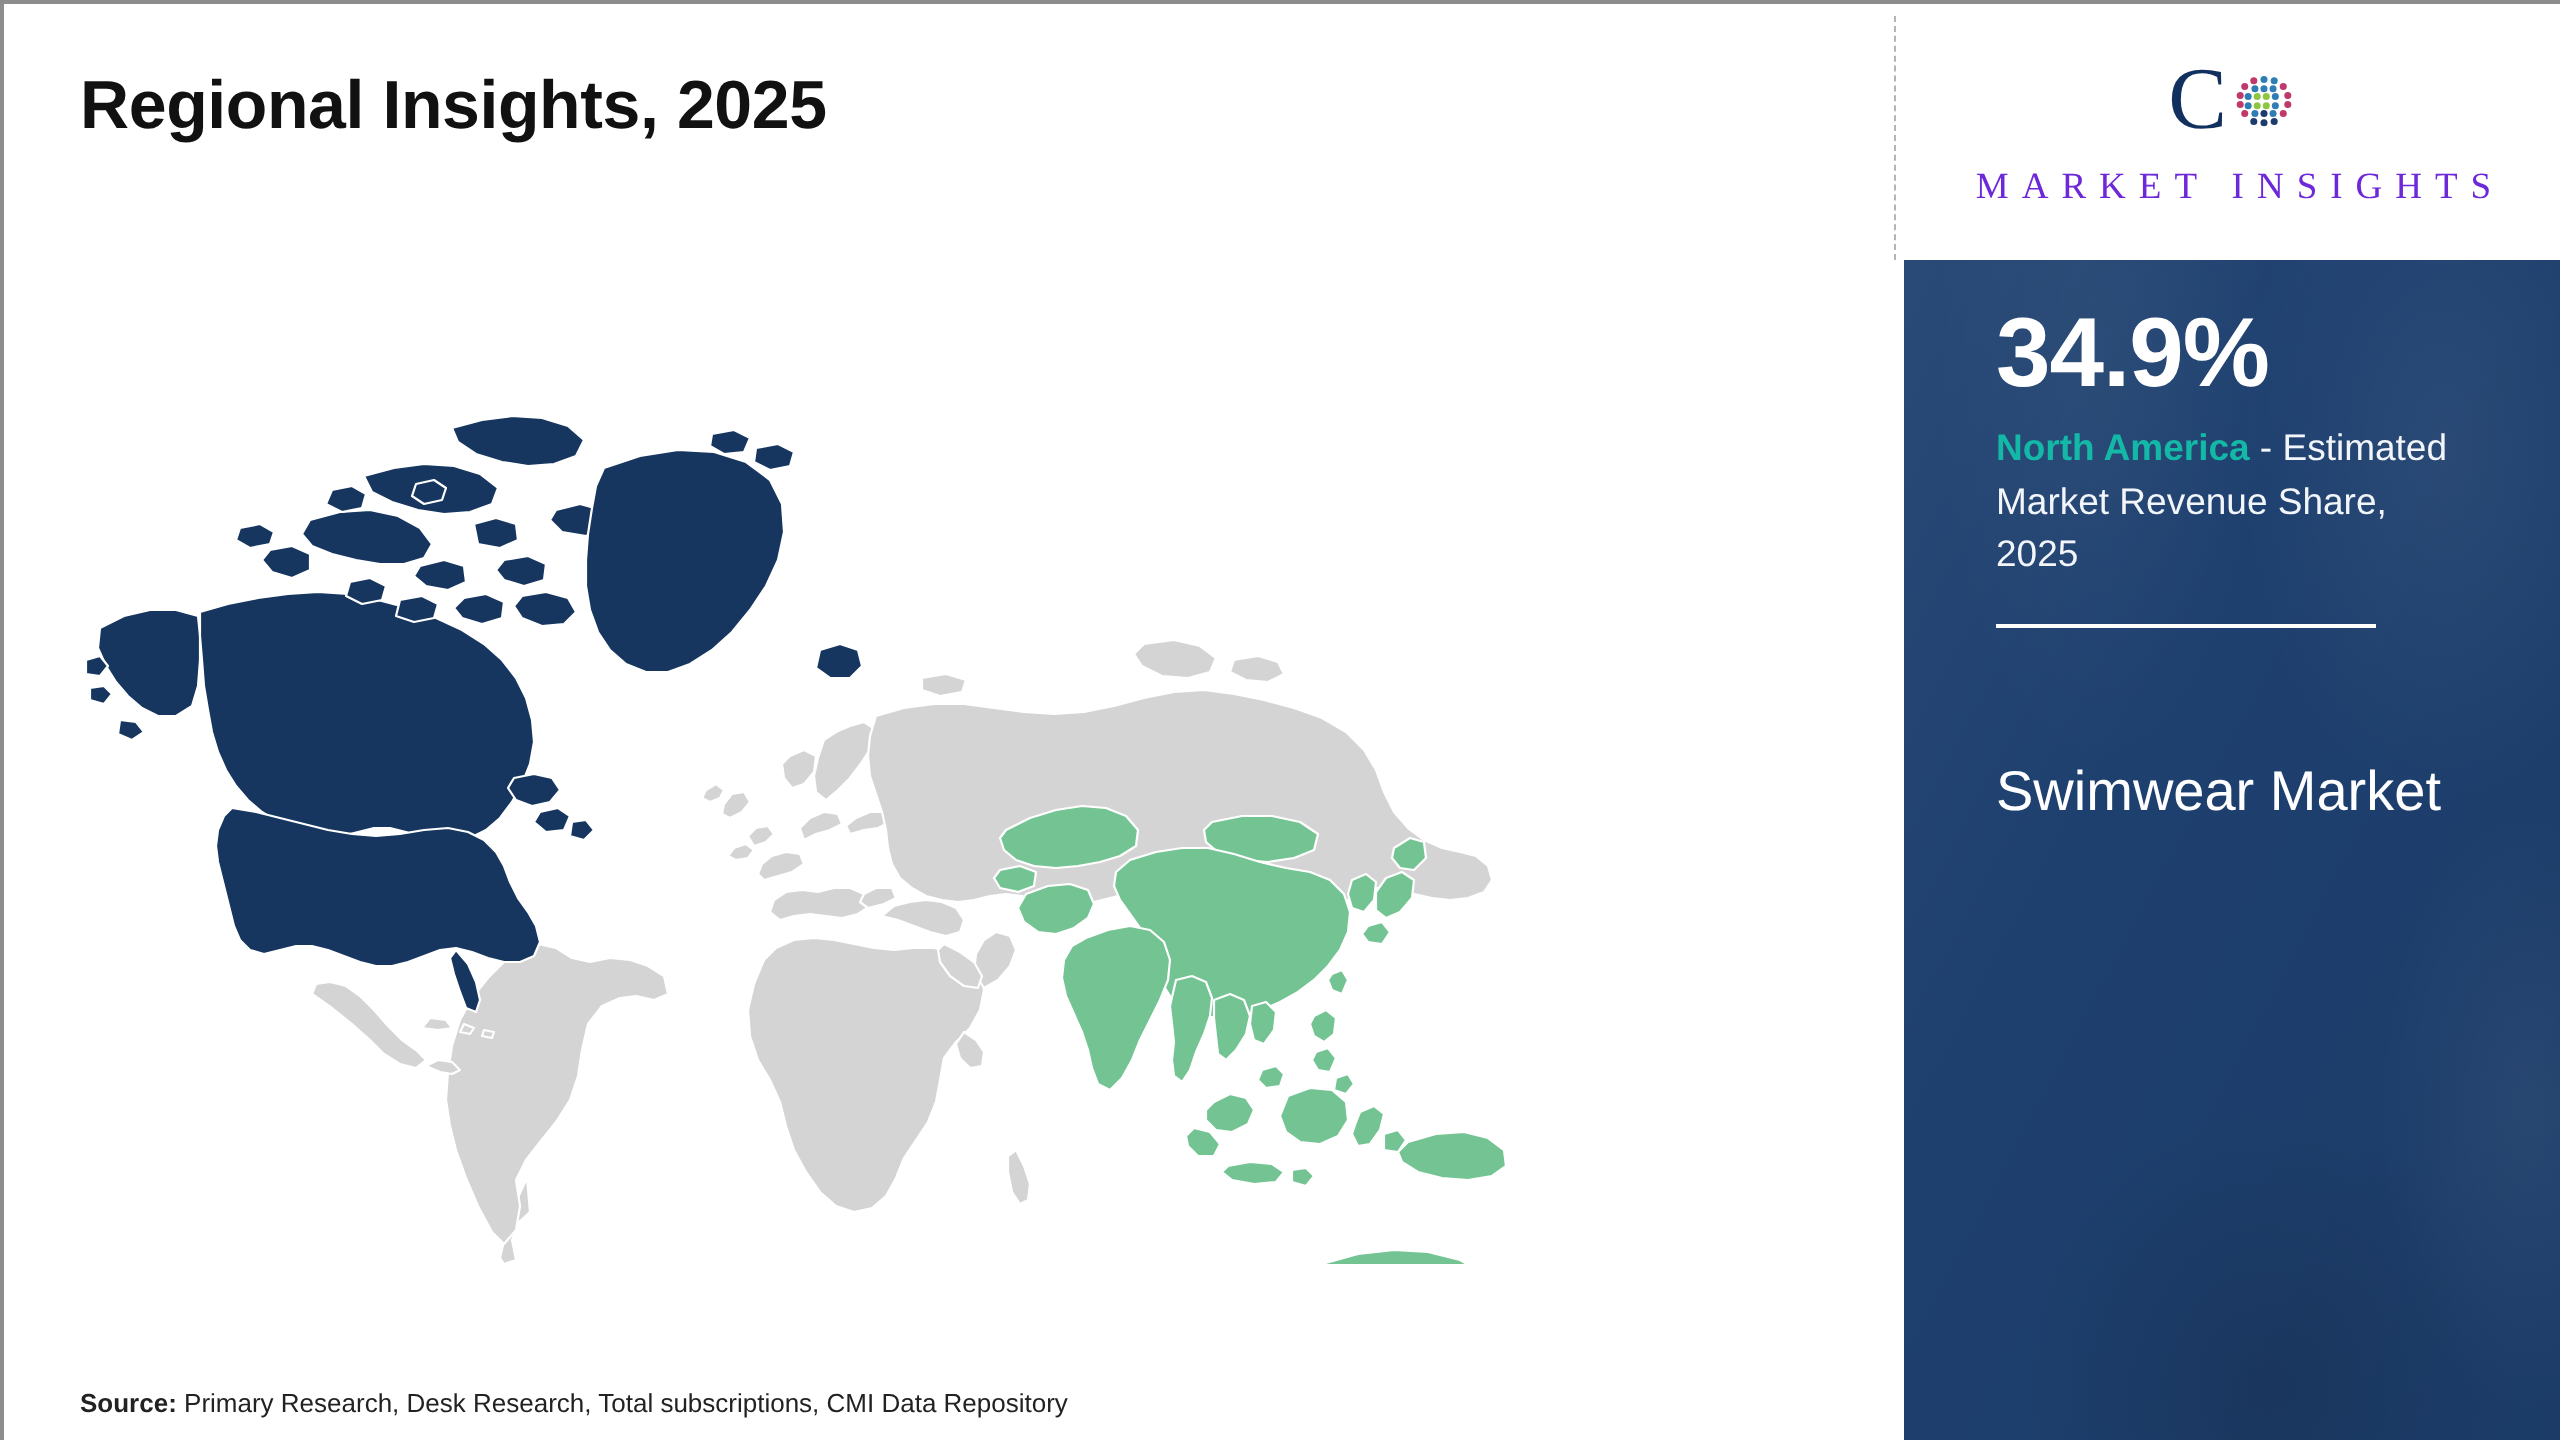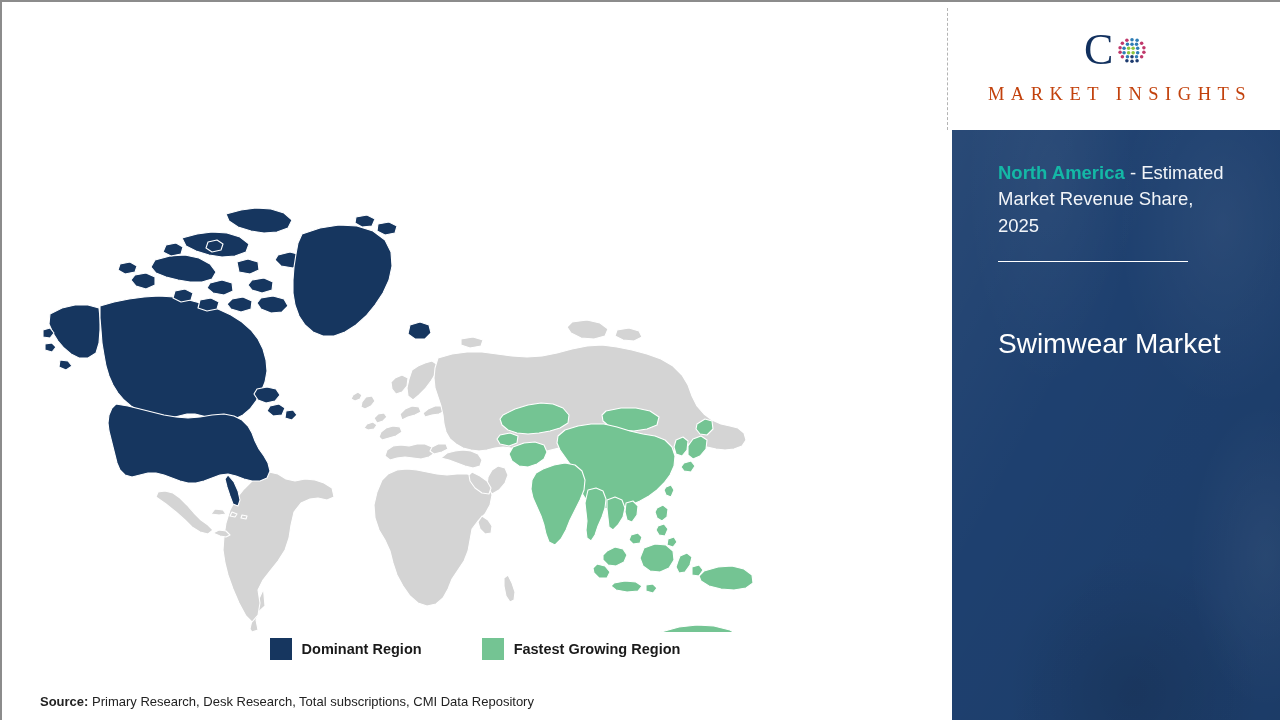--- a/index.html
+++ b/index.html
@@ -75,21 +75,21 @@
   }
   .logo-word {
     display:flex; align-items:center; justify-content:center;
     font-family:"Liberation Serif", serif;
     font-size:44px; color:#11305e; letter-spacing:0.5px;
     line-height:1;
   }
   .logo-globe { width:34px; height:34px; margin:0 1px; display:block; }
   .logo-sub {
     font-family:"Liberation Serif", serif;
-    font-size:18.5px; color:#c2410c; letter-spacing:6.5px;
+    font-size:18.5px; color:#6d28d9; letter-spacing:6.5px;
     margin-top:12px; padding-left:6px;
   }
 
   .stat-panel {
     position:absolute; left:950px; top:128px; width:330px; height:592px;
     background:#1e406f;
     overflow:hidden;
   }
   .stat-panel .texture {
     position:absolute; inset:0;
@@ -119,20 +119,21 @@
     font-size:28px; color:#ffffff; line-height:1.55; font-weight:normal;
   }
 </style>
 </head>
 <body>
 
 <div id="root">
 
   <div class="left-panel">
 
+    <div class="page-title">Regional Insights, 2025</div>
 
 
     <div class="map-wrap">
       <svg viewBox="0 0 1600 904" preserveAspectRatio="xMidYMid meet">
         <g stroke="#ffffff" stroke-width="2.2" stroke-linejoin="round">
 
           <g fill="#d4d4d4">
 
             <path d="M463,818 L452,842 L442,872 L436,898 L440,904 L452,900 L448,880 L455,862 L466,852 Z"></path>
             <path d="M392,790 L402,818 L414,846 L428,872 L440,884 L452,870 L456,846 L452,820 L462,800 L476,782
@@ -320,30 +321,20 @@
                      L1238,1026 L1226,1010 L1218,992 L1212,972 L1210,952 L1214,934 Z"></path>
             <path d="M1334,1066 L1348,1062 L1356,1072 L1348,1082 L1334,1078 Z"></path>
 
             <path d="M1468,1040 L1484,1030 L1496,1038 L1494,1054 L1482,1064 L1468,1060 L1462,1050 Z"></path>
             <path d="M1440,1078 L1456,1068 L1468,1076 L1464,1094 L1450,1108 L1436,1106 L1432,1092 Z"></path>
           </g>
         </g>
       </svg>
     </div>
 
-    <div class="legend">
-      <div class="legend-item">
-        <span class="legend-swatch" style="background:#16365f"></span>
-        <span class="legend-label">Dominant Region</span>
-      </div>
-      <div class="legend-item">
-        <span class="legend-swatch" style="background:#74c493"></span>
-        <span class="legend-label">Fastest Growing Region</span>
-      </div>
-    </div>
 
     <div class="footer">
       <span class="src-label">Source:</span><span> Primary Research, Desk Research, Total subscriptions, CMI Data Repository</span>
     </div>
   </div>
 
   <div class="vdivider"></div>
 
   <div class="logo-box">
     <div class="logo-word">
@@ -380,20 +371,21 @@
           <circle cx="39" cy="49" r="3.1" fill="#1d3b6f"></circle>
         </g>
       </svg>
     </div>
     <div class="logo-sub">MARKET INSIGHTS</div>
   </div>
 
   <div class="stat-panel">
     <div class="texture"></div>
     <div class="stat-inner">
+      <div class="stat-pct">34.9%</div>
       <div class="stat-desc">
         <span class="bold">North America</span><span> - Estimated Market Revenue Share, 2025</span>
       </div>
       <div class="stat-rule"></div>
       <div class="stat-market">Swimwear Market</div>
     </div>
   </div>
 
 </div>
 

